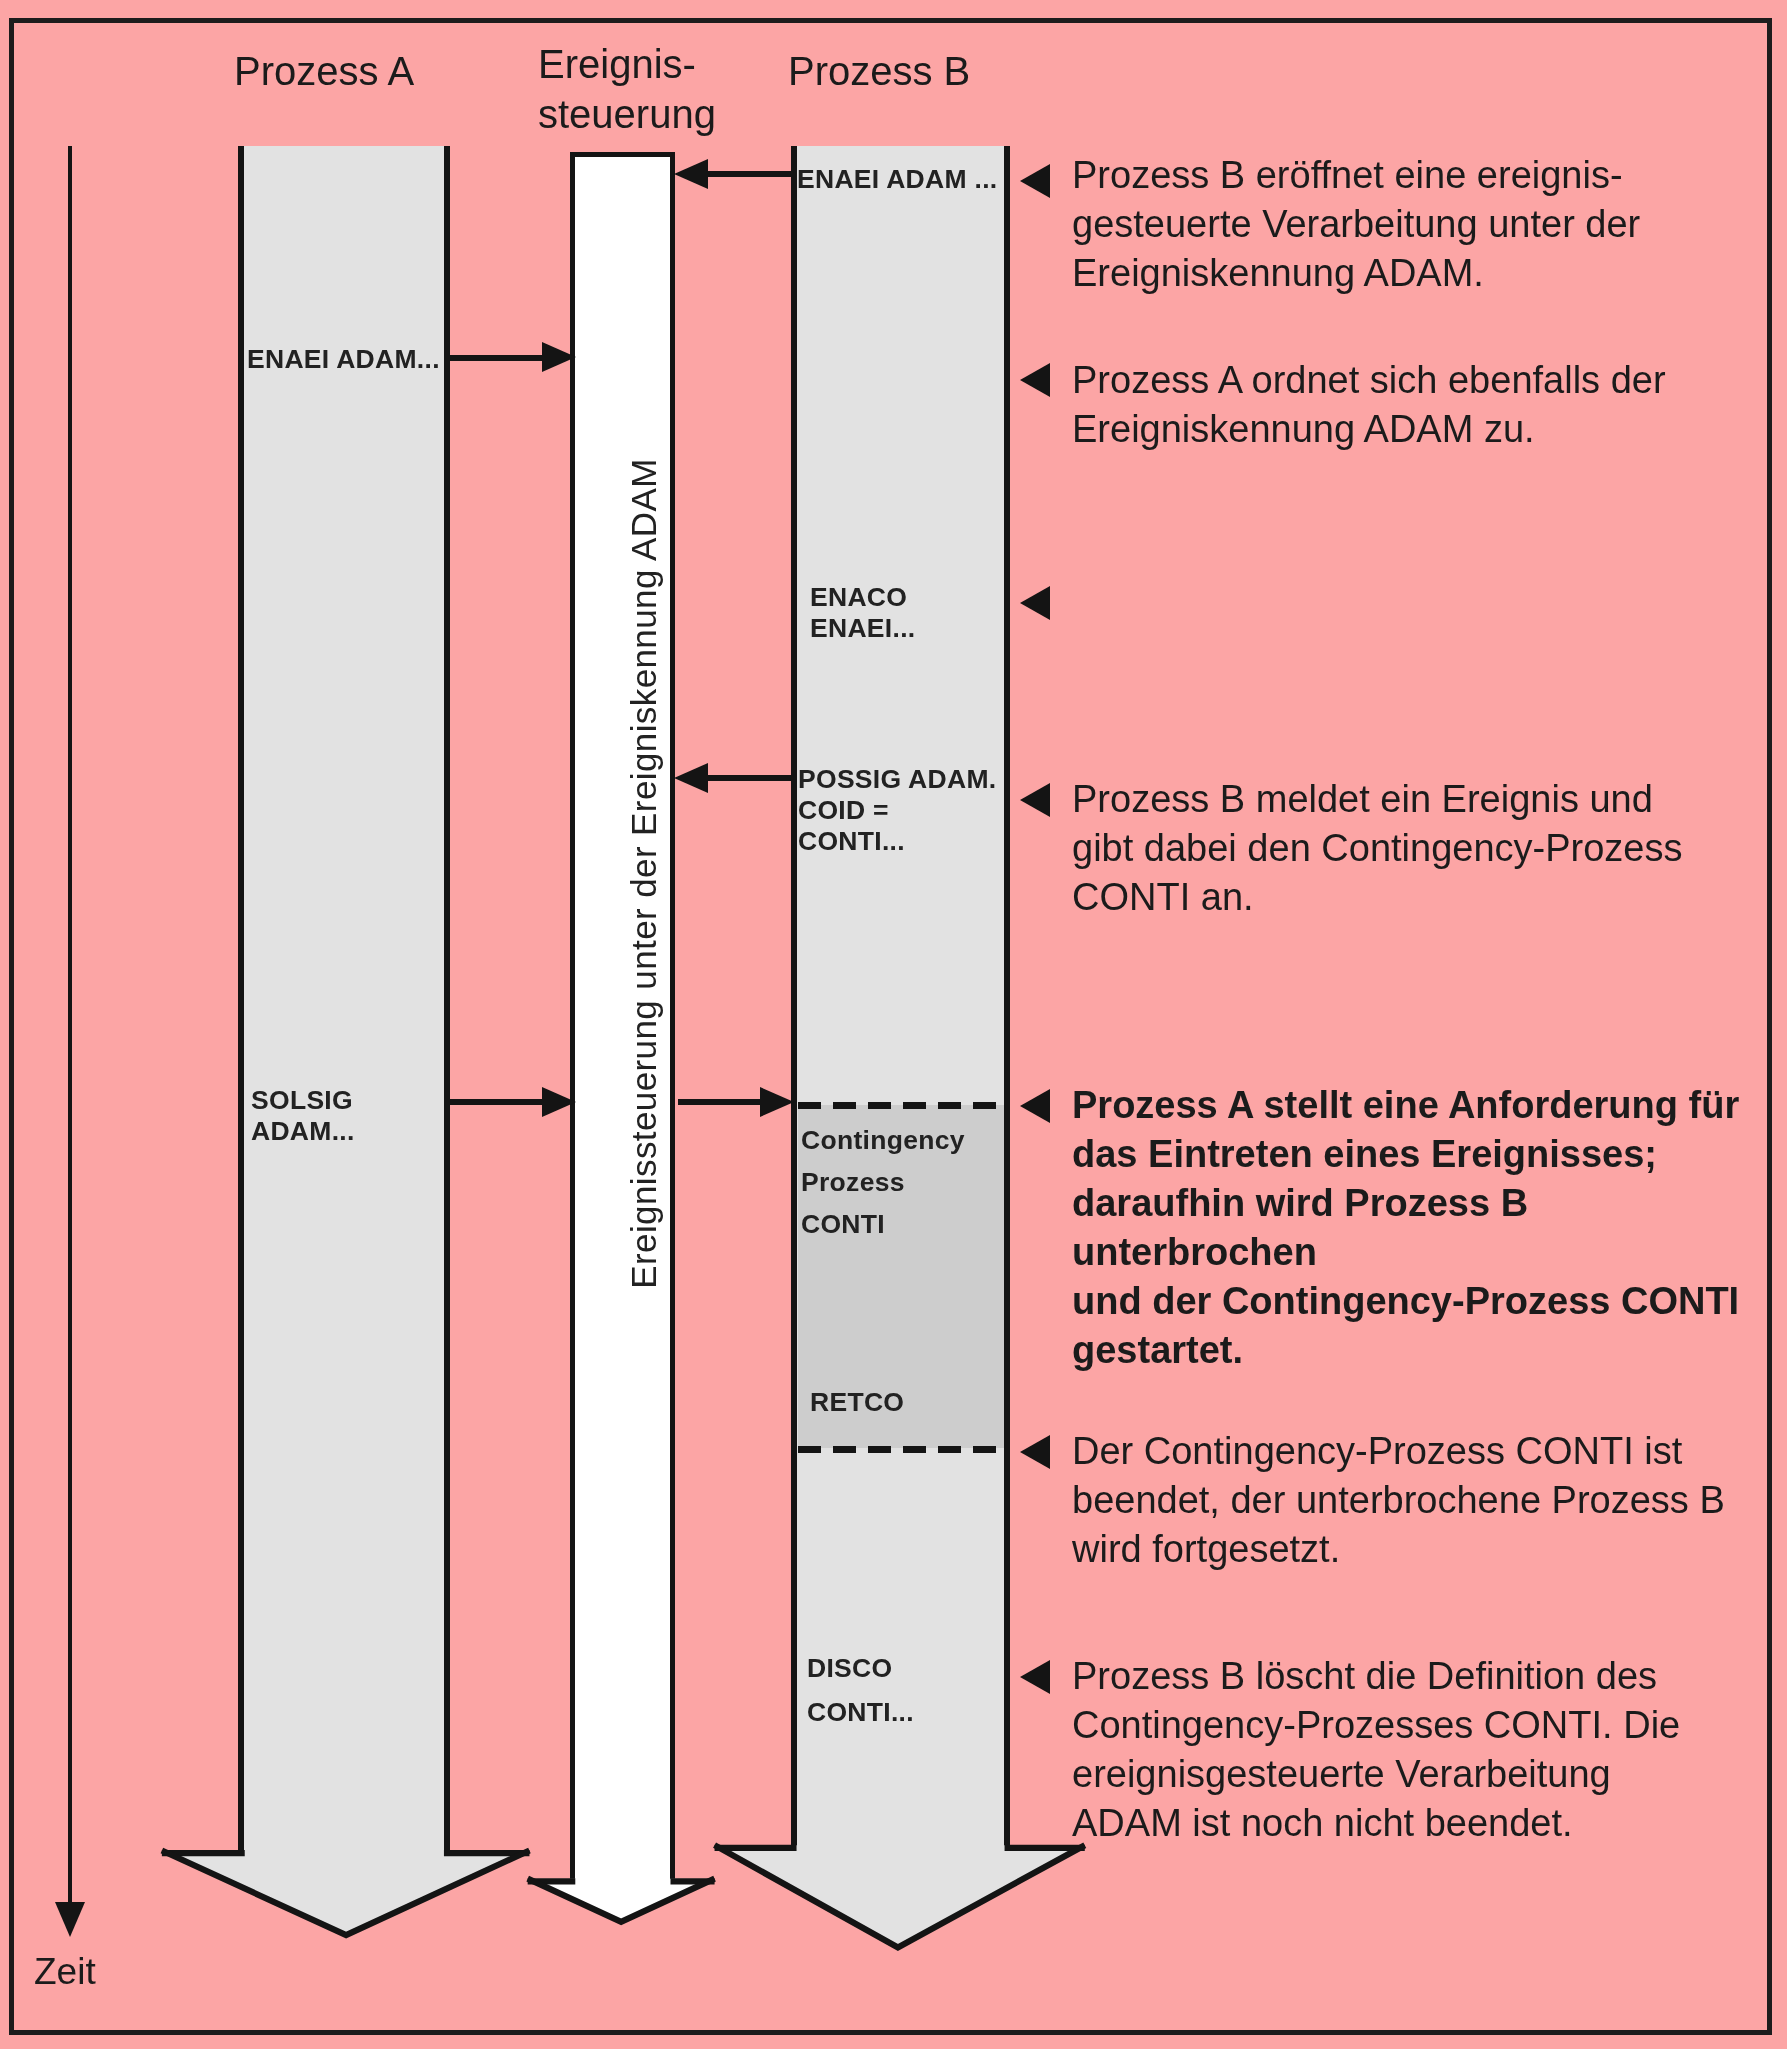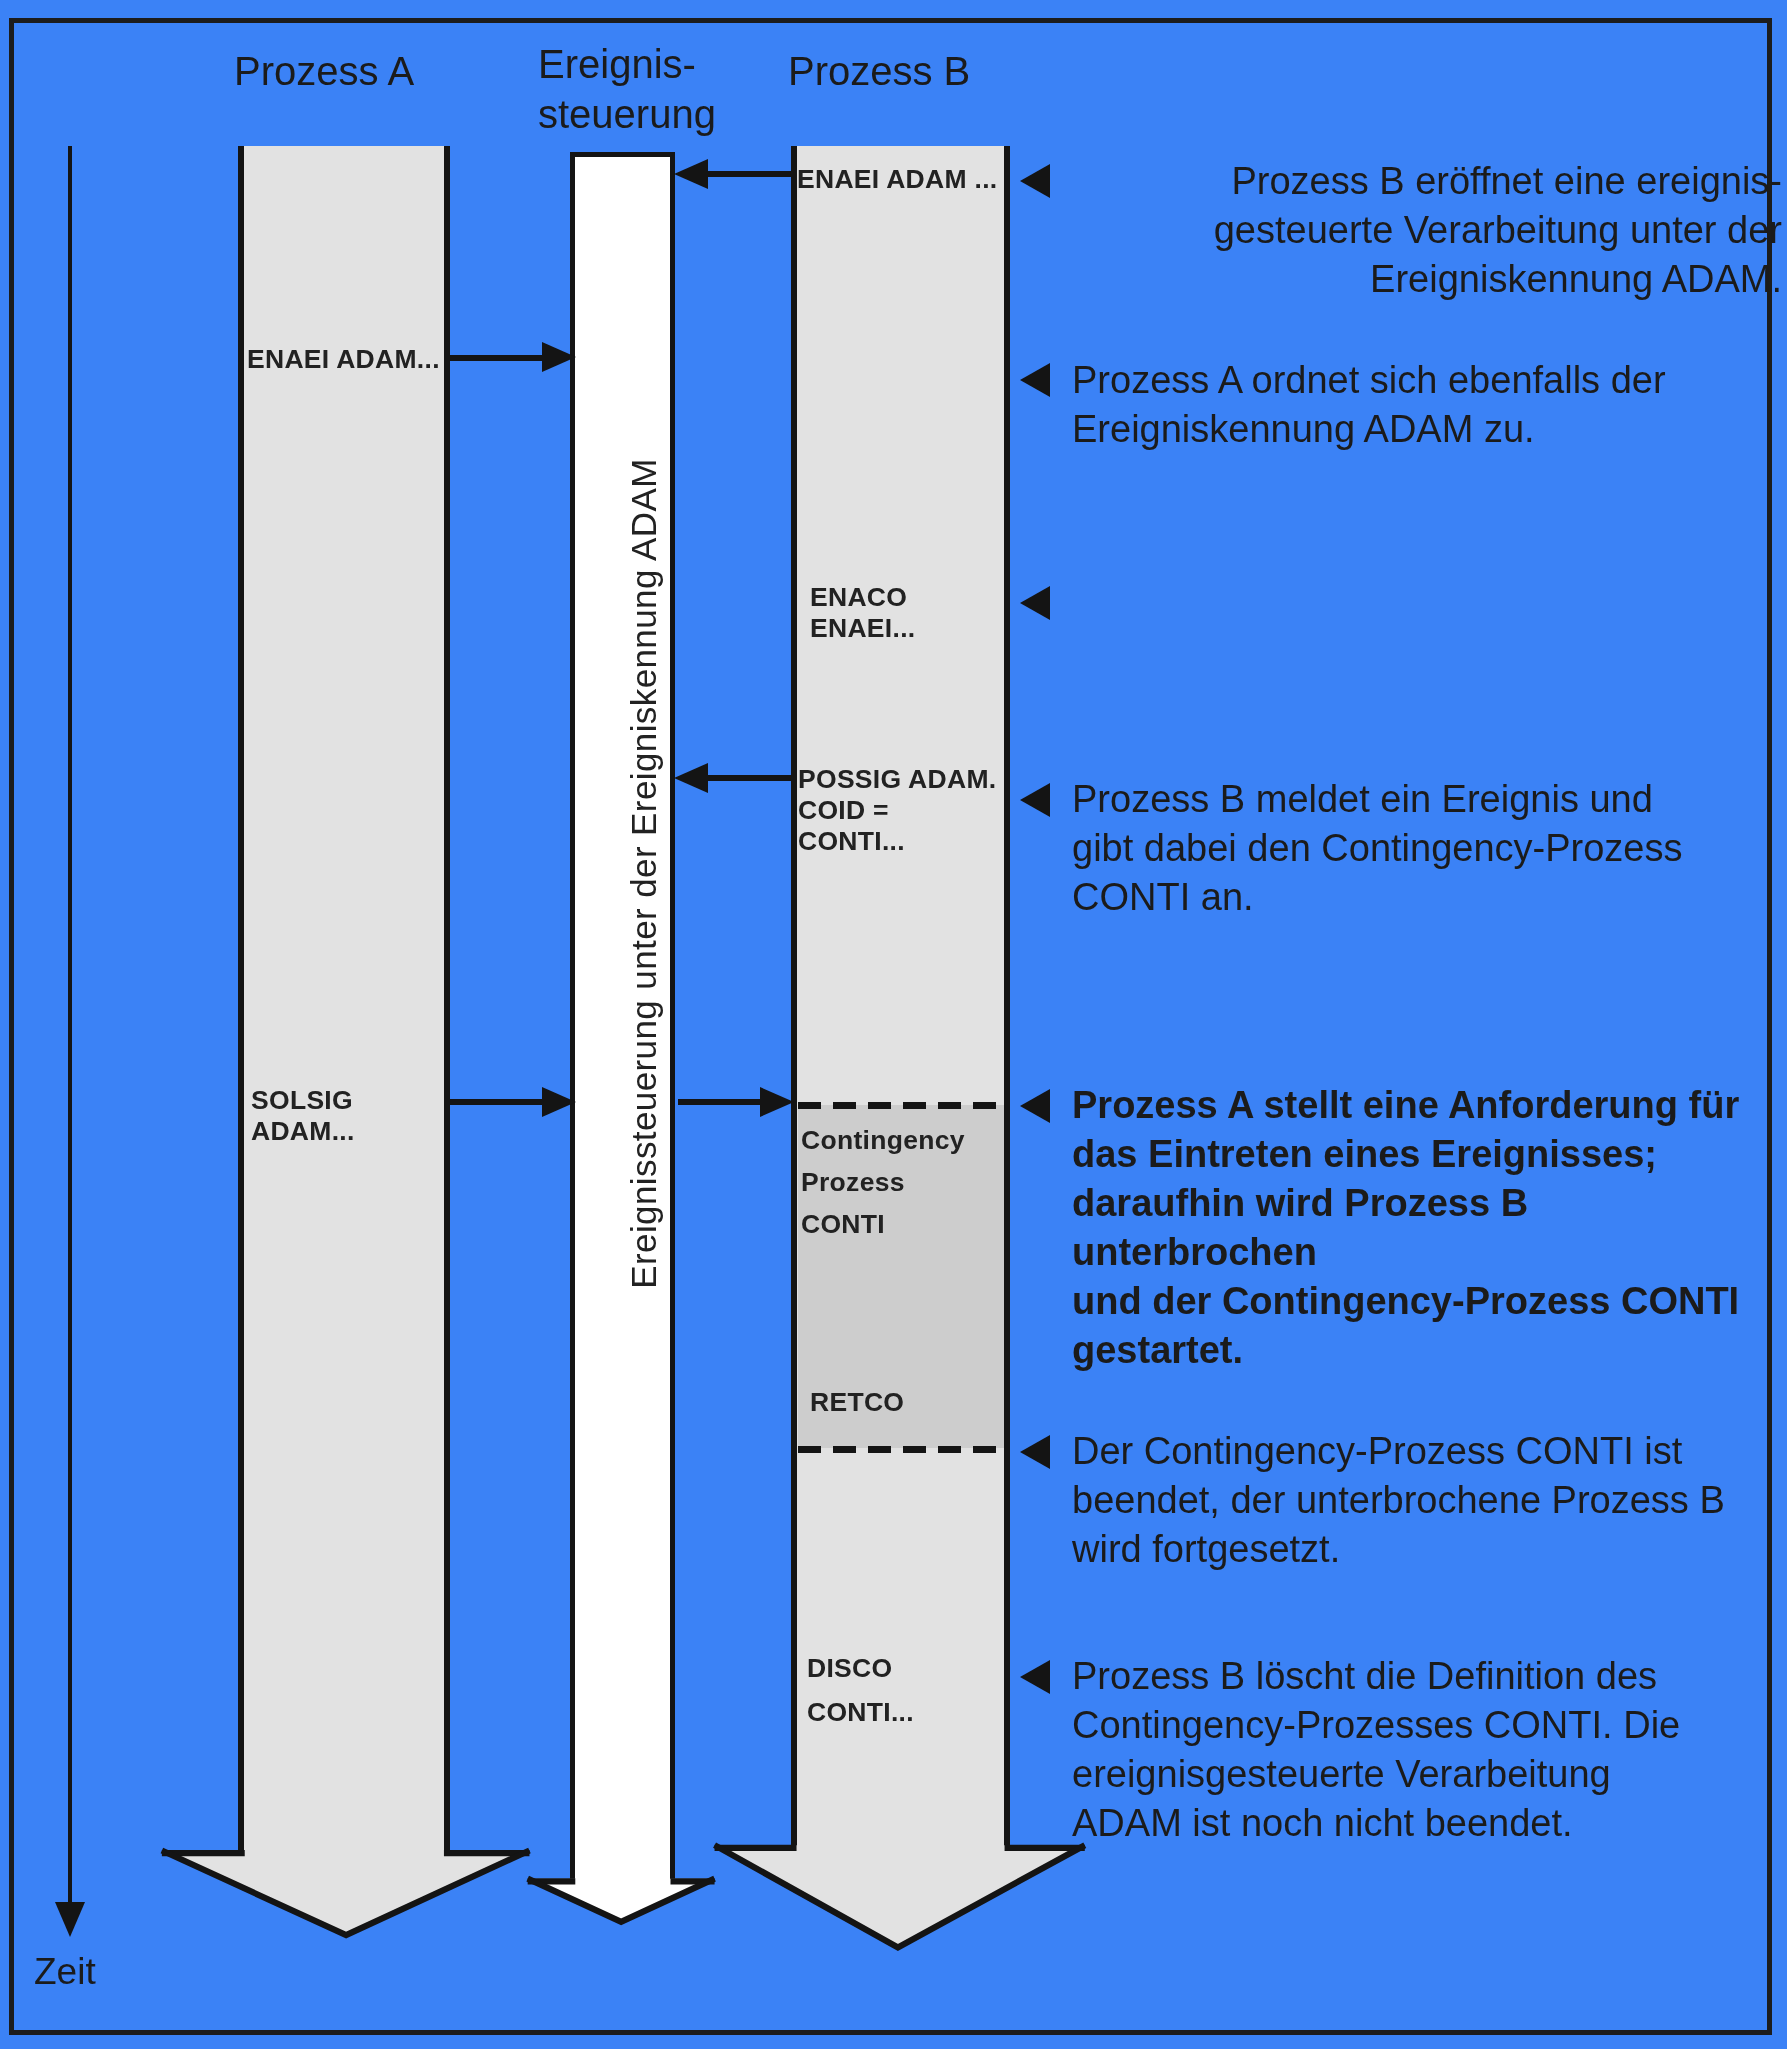--- a/index.html
+++ b/index.html
@@ -1,17 +1,17 @@
 <!DOCTYPE html>
 <html style="font-size:14px"><head>
 <meta charset="utf-8">
 <style>
   html,body{margin:0;padding:0;background:#ffffff;}
   #canvas{
-    position:relative;width:1787px;height:2049px;background:#3b82f6;overflow:hidden;
+    position:relative;width:1787px;height:2049px;background:#fca5a5;overflow:hidden;
     font-family:"Liberation Sans", sans-serif;color:#161616;
   }
   .abs{position:absolute;}
   .pre{white-space:pre-line;}
   
   #frame{left:8.8px;top:17.6px;width:1763px;height:2017px;border:5.3px solid #1c1c1c;box-sizing:border-box;}
   
   .hdr{font-size:40px;line-height:50px;color:#1b1b1b;}
   
   .col{box-sizing:border-box;background:#e2e2e2;border-left:6.2px solid #141414;border-right:6.2px solid #141414;}
@@ -104,21 +104,21 @@
 CONTI...</div>
 
   <div class="abs marker" style="top:164px;"></div>
   <div class="abs marker" style="top:363px;"></div>
   <div class="abs marker" style="top:586px;"></div>
   <div class="abs marker" style="top:783px;"></div>
   <div class="abs marker" style="top:1089px;"></div>
   <div class="abs marker" style="top:1435px;"></div>
   <div class="abs marker" style="top:1660px;"></div>
 
-  <div class="abs note pre" style="top:157px;text-align:right;">Prozess B eröffnet eine ereignis-
+  <div class="abs note pre" style="top:151px;">Prozess B eröffnet eine ereignis-
 gesteuerte Verarbeitung unter der
 Ereigniskennung ADAM.</div>
   <div class="abs note pre" style="top:356px;">Prozess A ordnet sich ebenfalls der
 Ereigniskennung ADAM zu.</div>
   <div class="abs note pre" style="top:775px;">Prozess B meldet ein Ereignis und
 gibt dabei den Contingency-Prozess
 CONTI an.</div>
   <div class="abs note pre" style="top:1081px;font-weight:bold;">Prozess A stellt eine Anforderung für
 das Eintreten eines Ereignisses;
 daraufhin wird Prozess B unterbrochen

